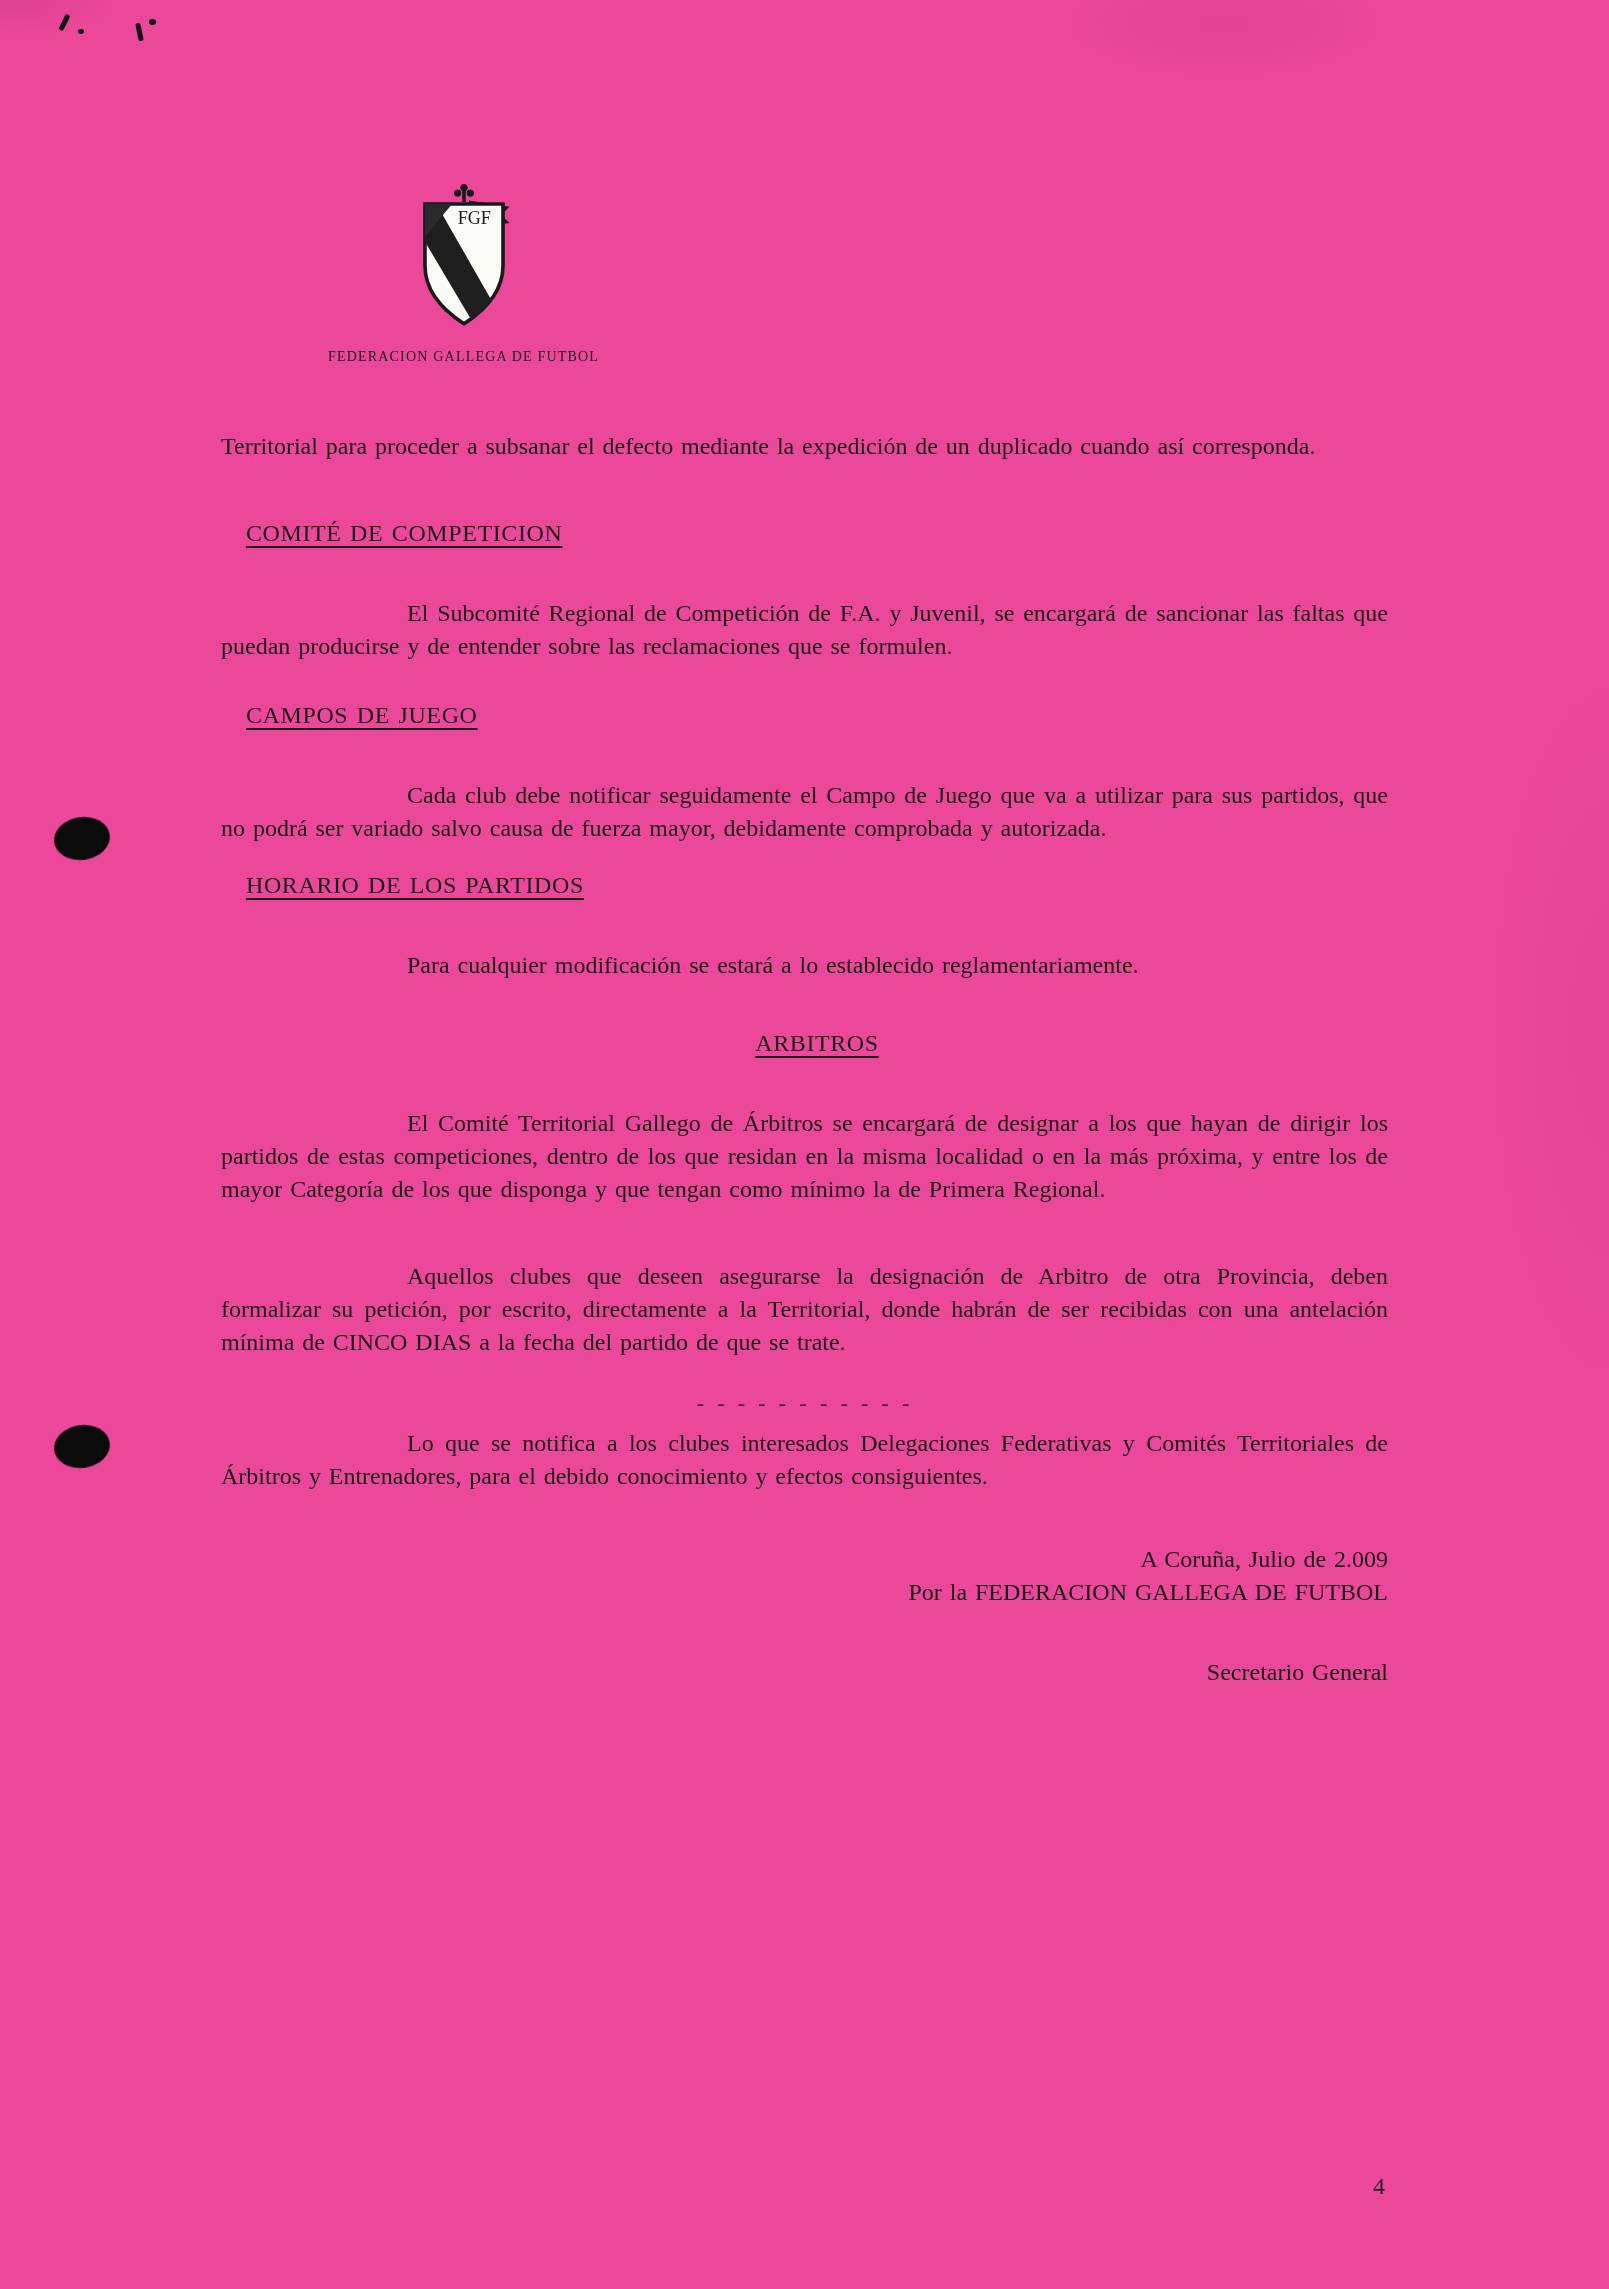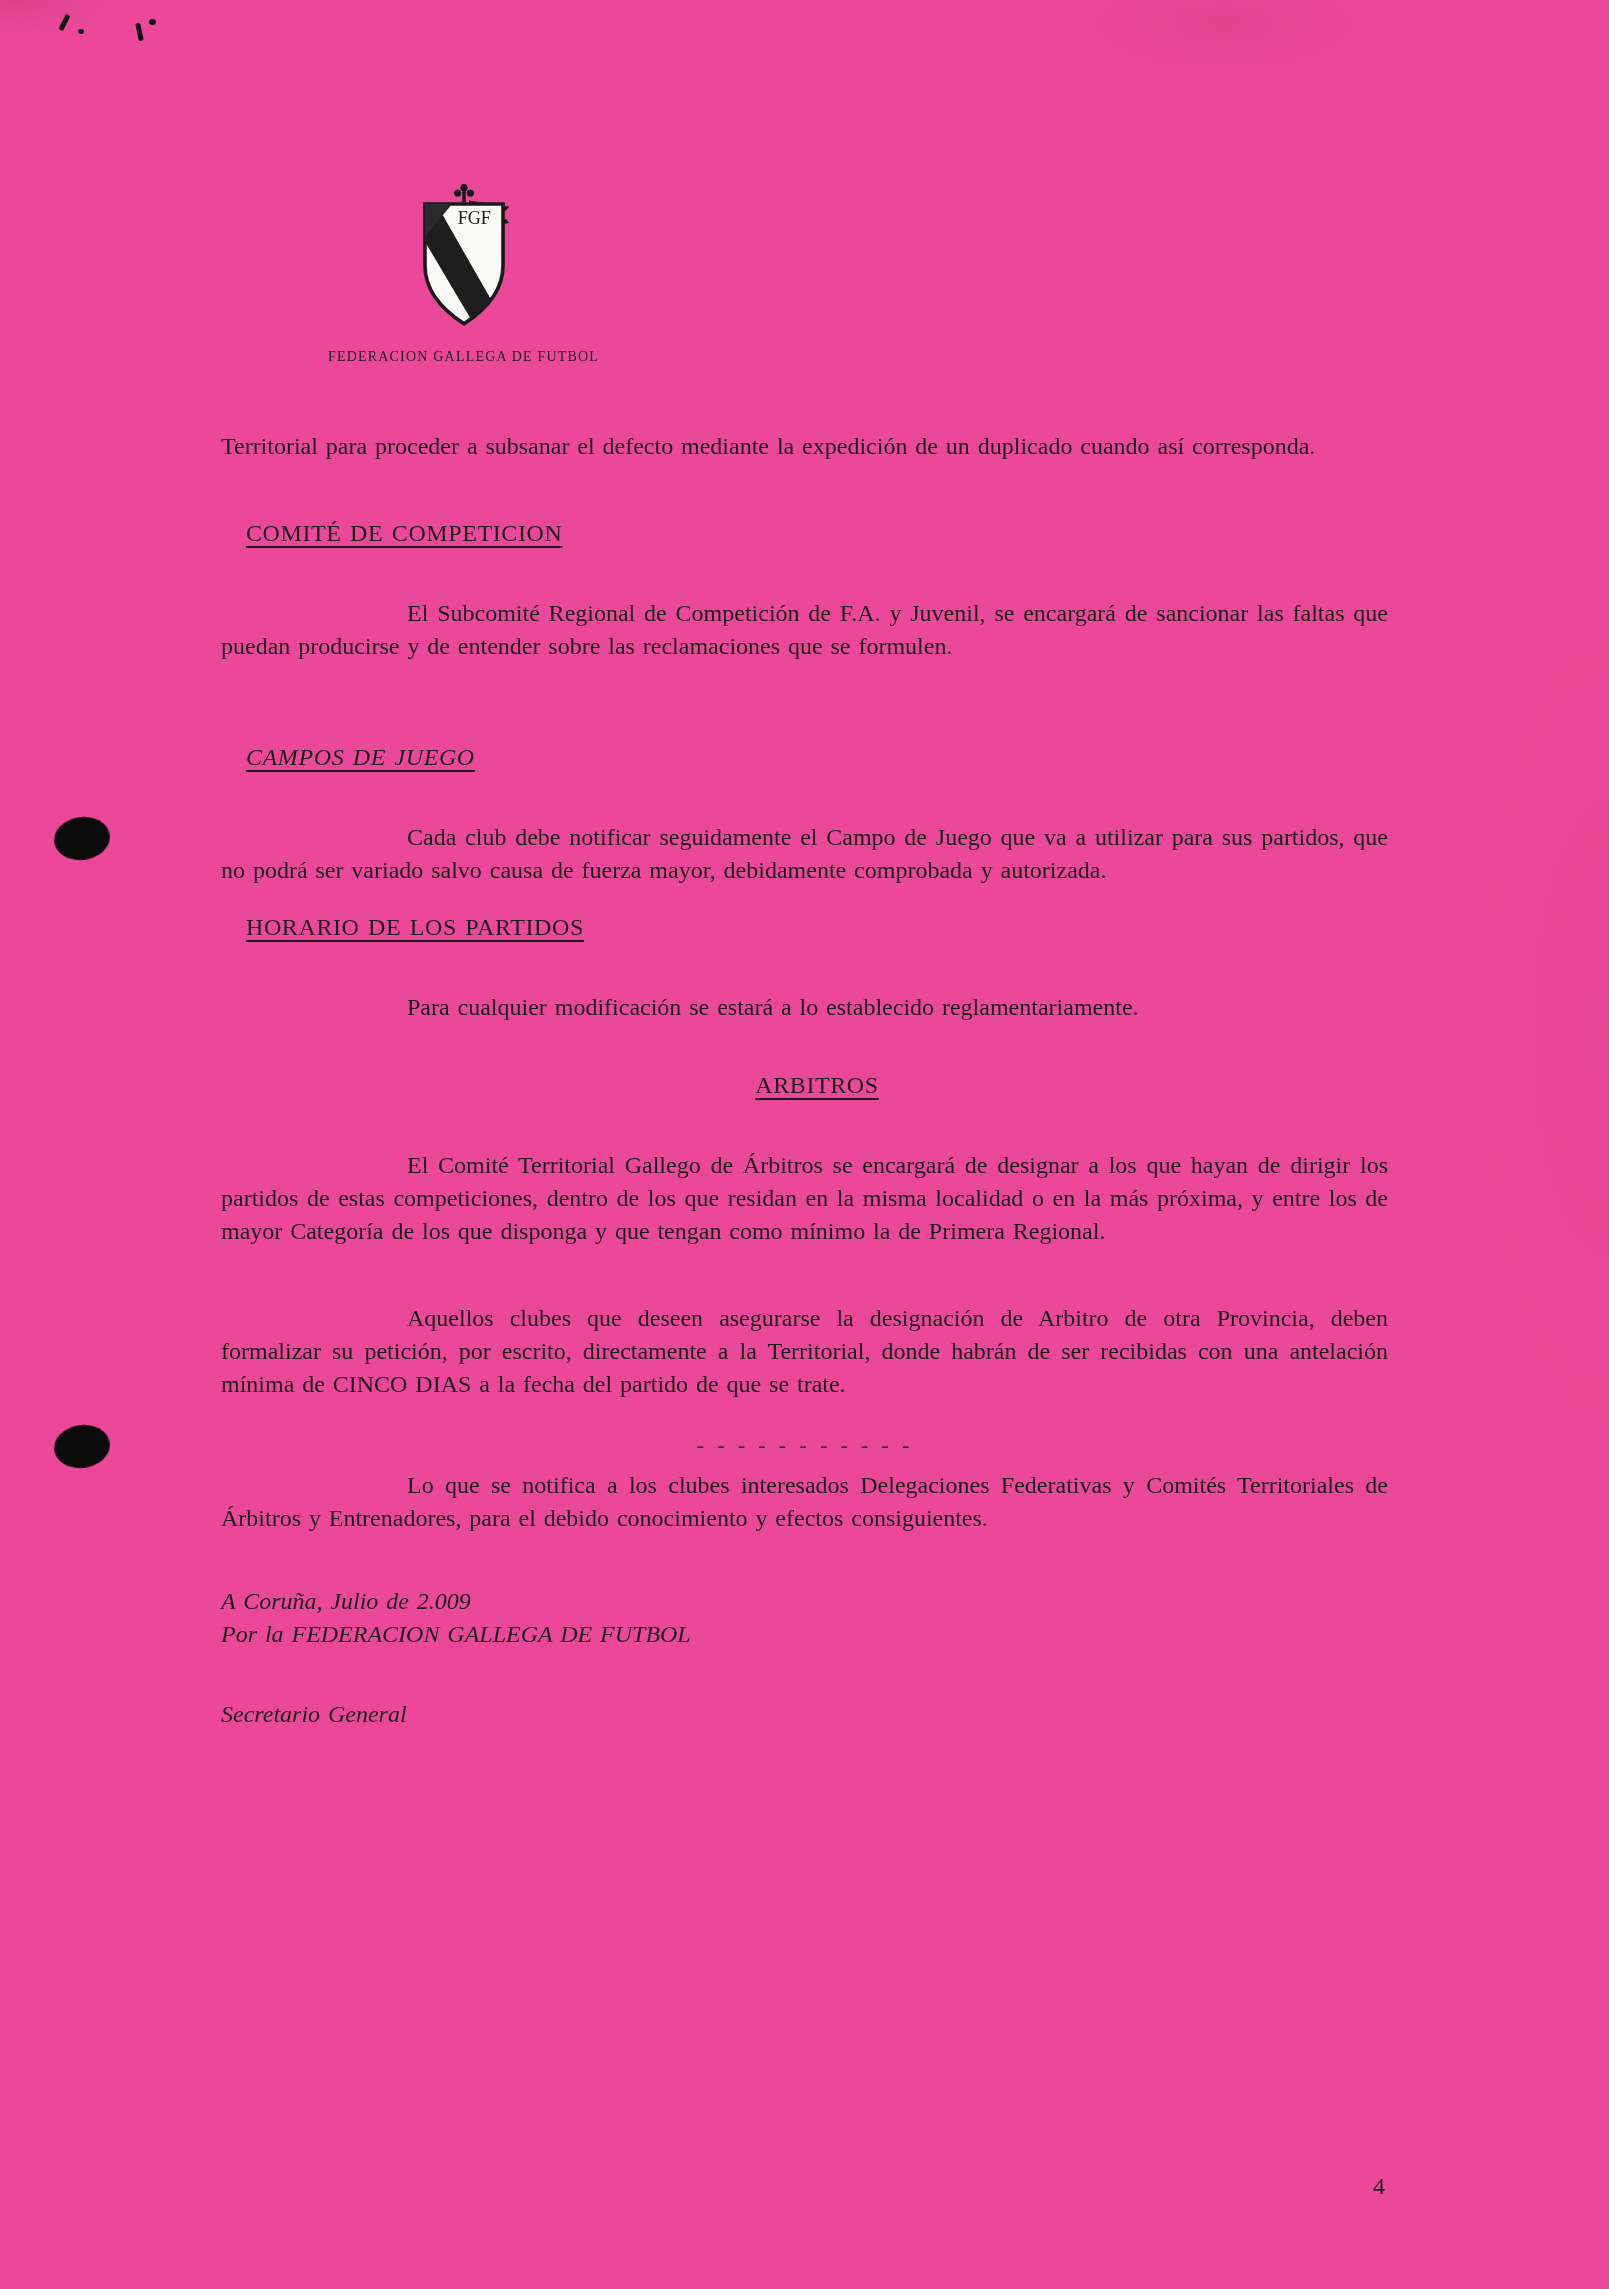--- a/index.html
+++ b/index.html
@@ -74,34 +74,34 @@
 
   .heading {
     font-size: 24px;
     font-weight: 400;
     letter-spacing: 0.6px;
     text-decoration: underline;
     text-underline-offset: 4.9px;
     margin: 54px 0 47px 25px;
     text-align: left;
   }
-  .h-2 { margin-top: 78px; font-style: italic; }
+  .h-2 { margin-top: 36px; }
   .h-3 { margin-top: 24px; }
   .h-4 { margin-top: 45px; text-align: center; }
 
   .separator {
     margin-top: 27px;
     text-align: center;
     text-indent: 0;
     letter-spacing: 2.9px;
     font-size: 22px;
   }
   .closing { margin-top: 7.8px; }
 
-  .center { text-align: left; text-indent: 0; font-style: italic; }
+  .center { text-align: right; text-indent: 0; }
   .date-line { margin-top: 50px; }
   .sig-line  { margin-top: 47px; }
 
   .page-number {
     position: absolute;
     right: 225px; bottom: 89px;
     font-size: 24px;
     color: #1b1b1b;
   }
 </style>

